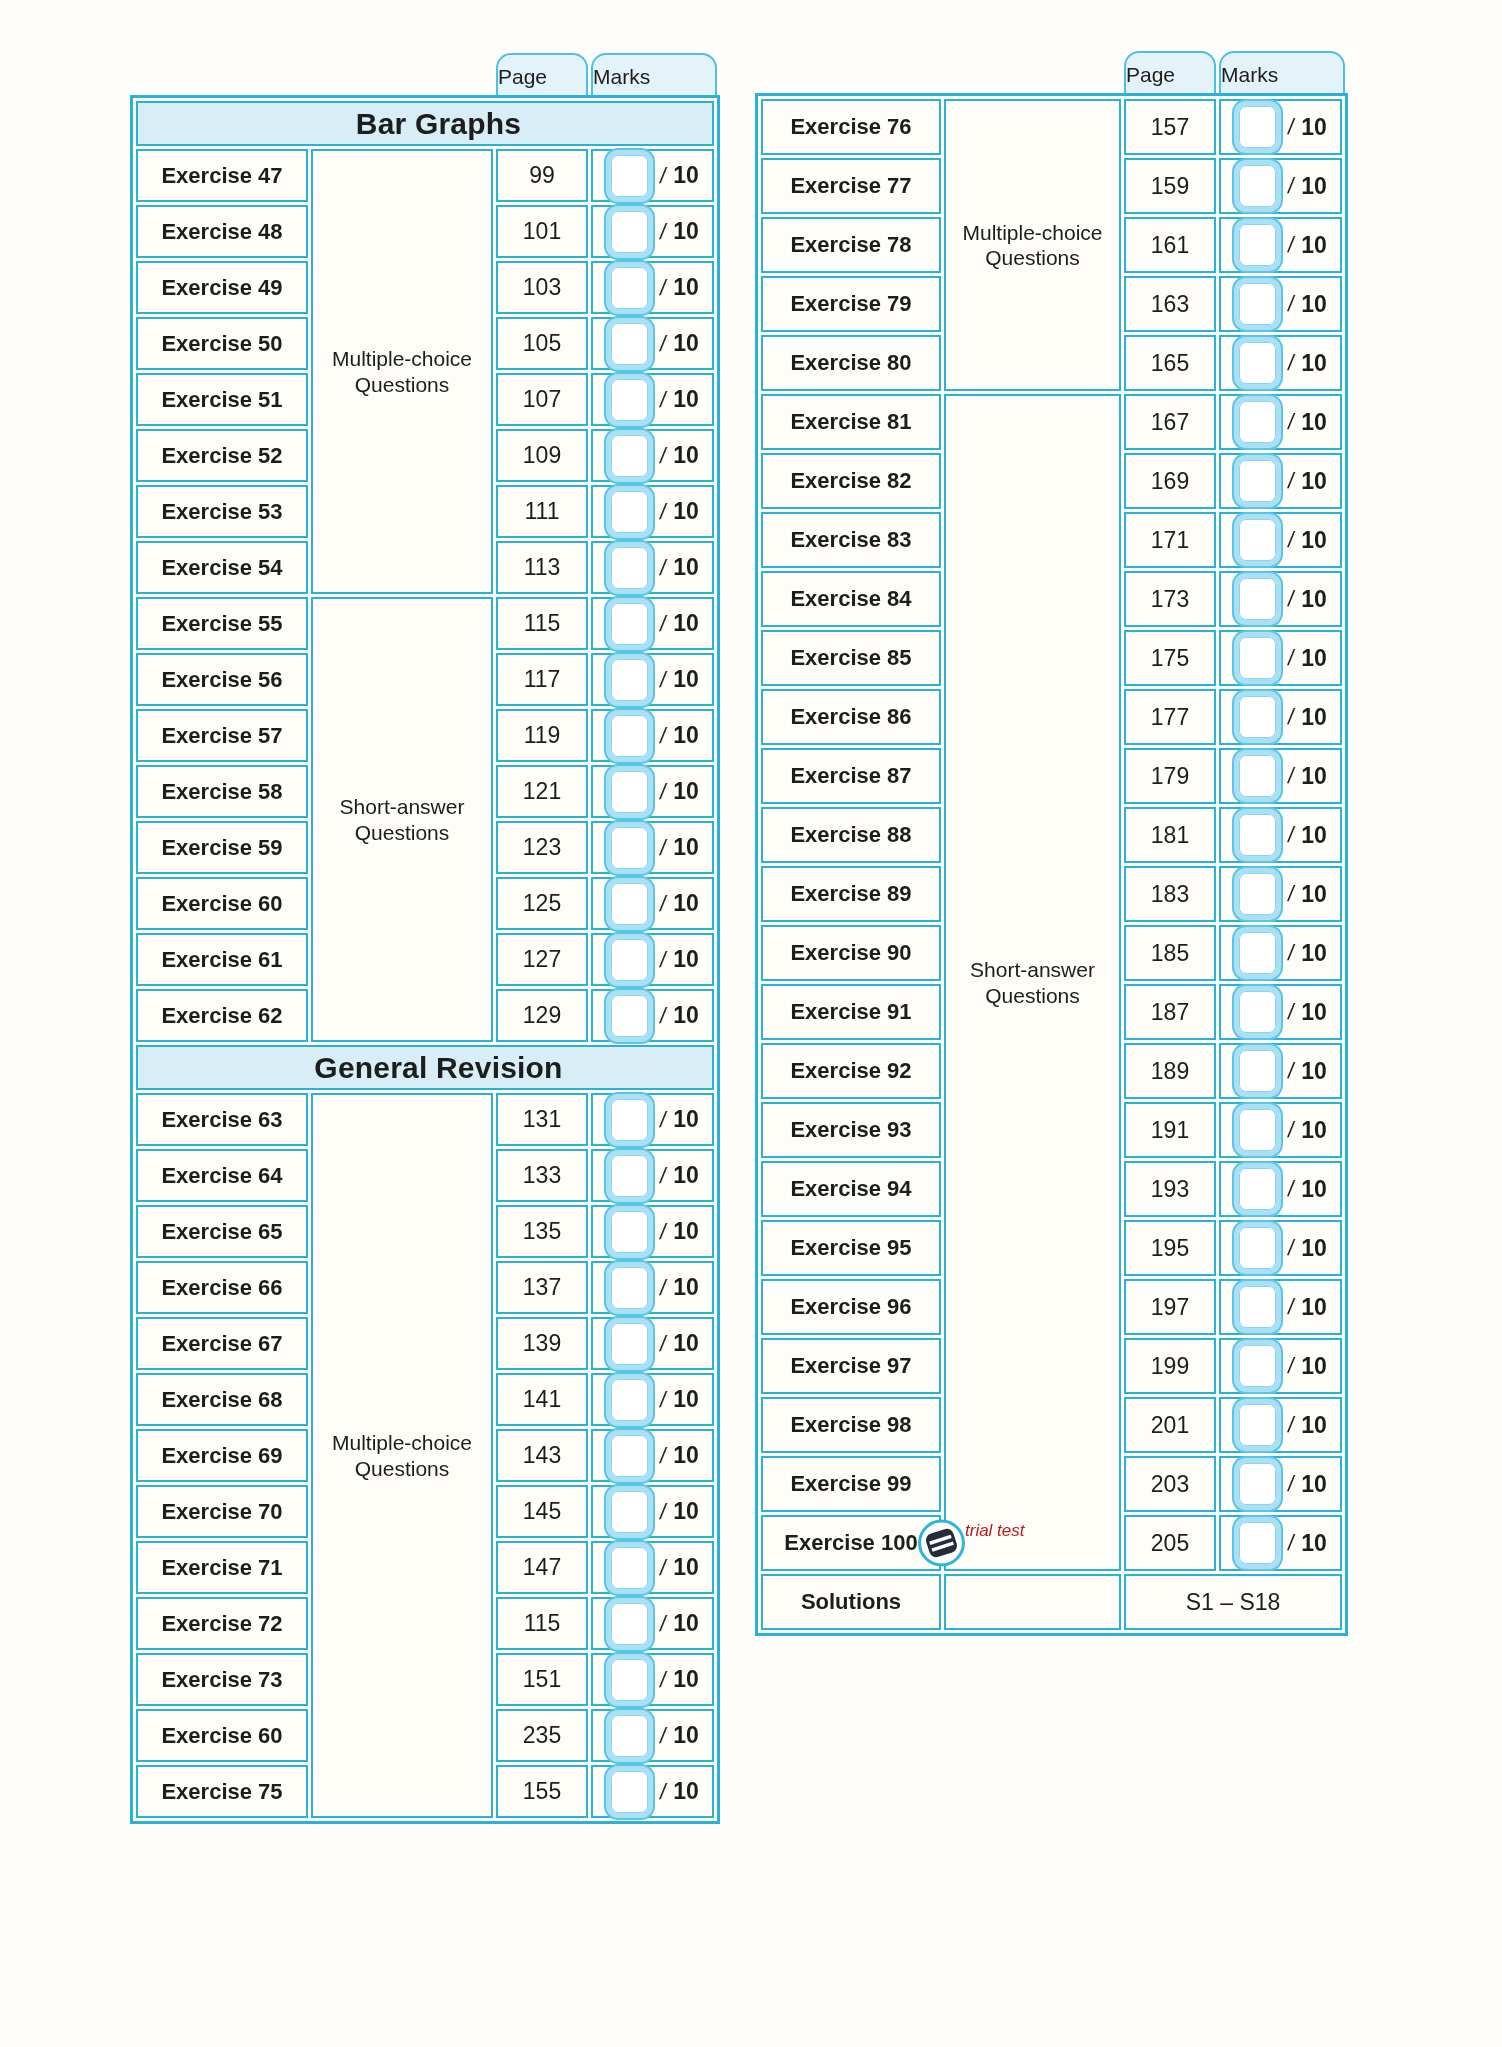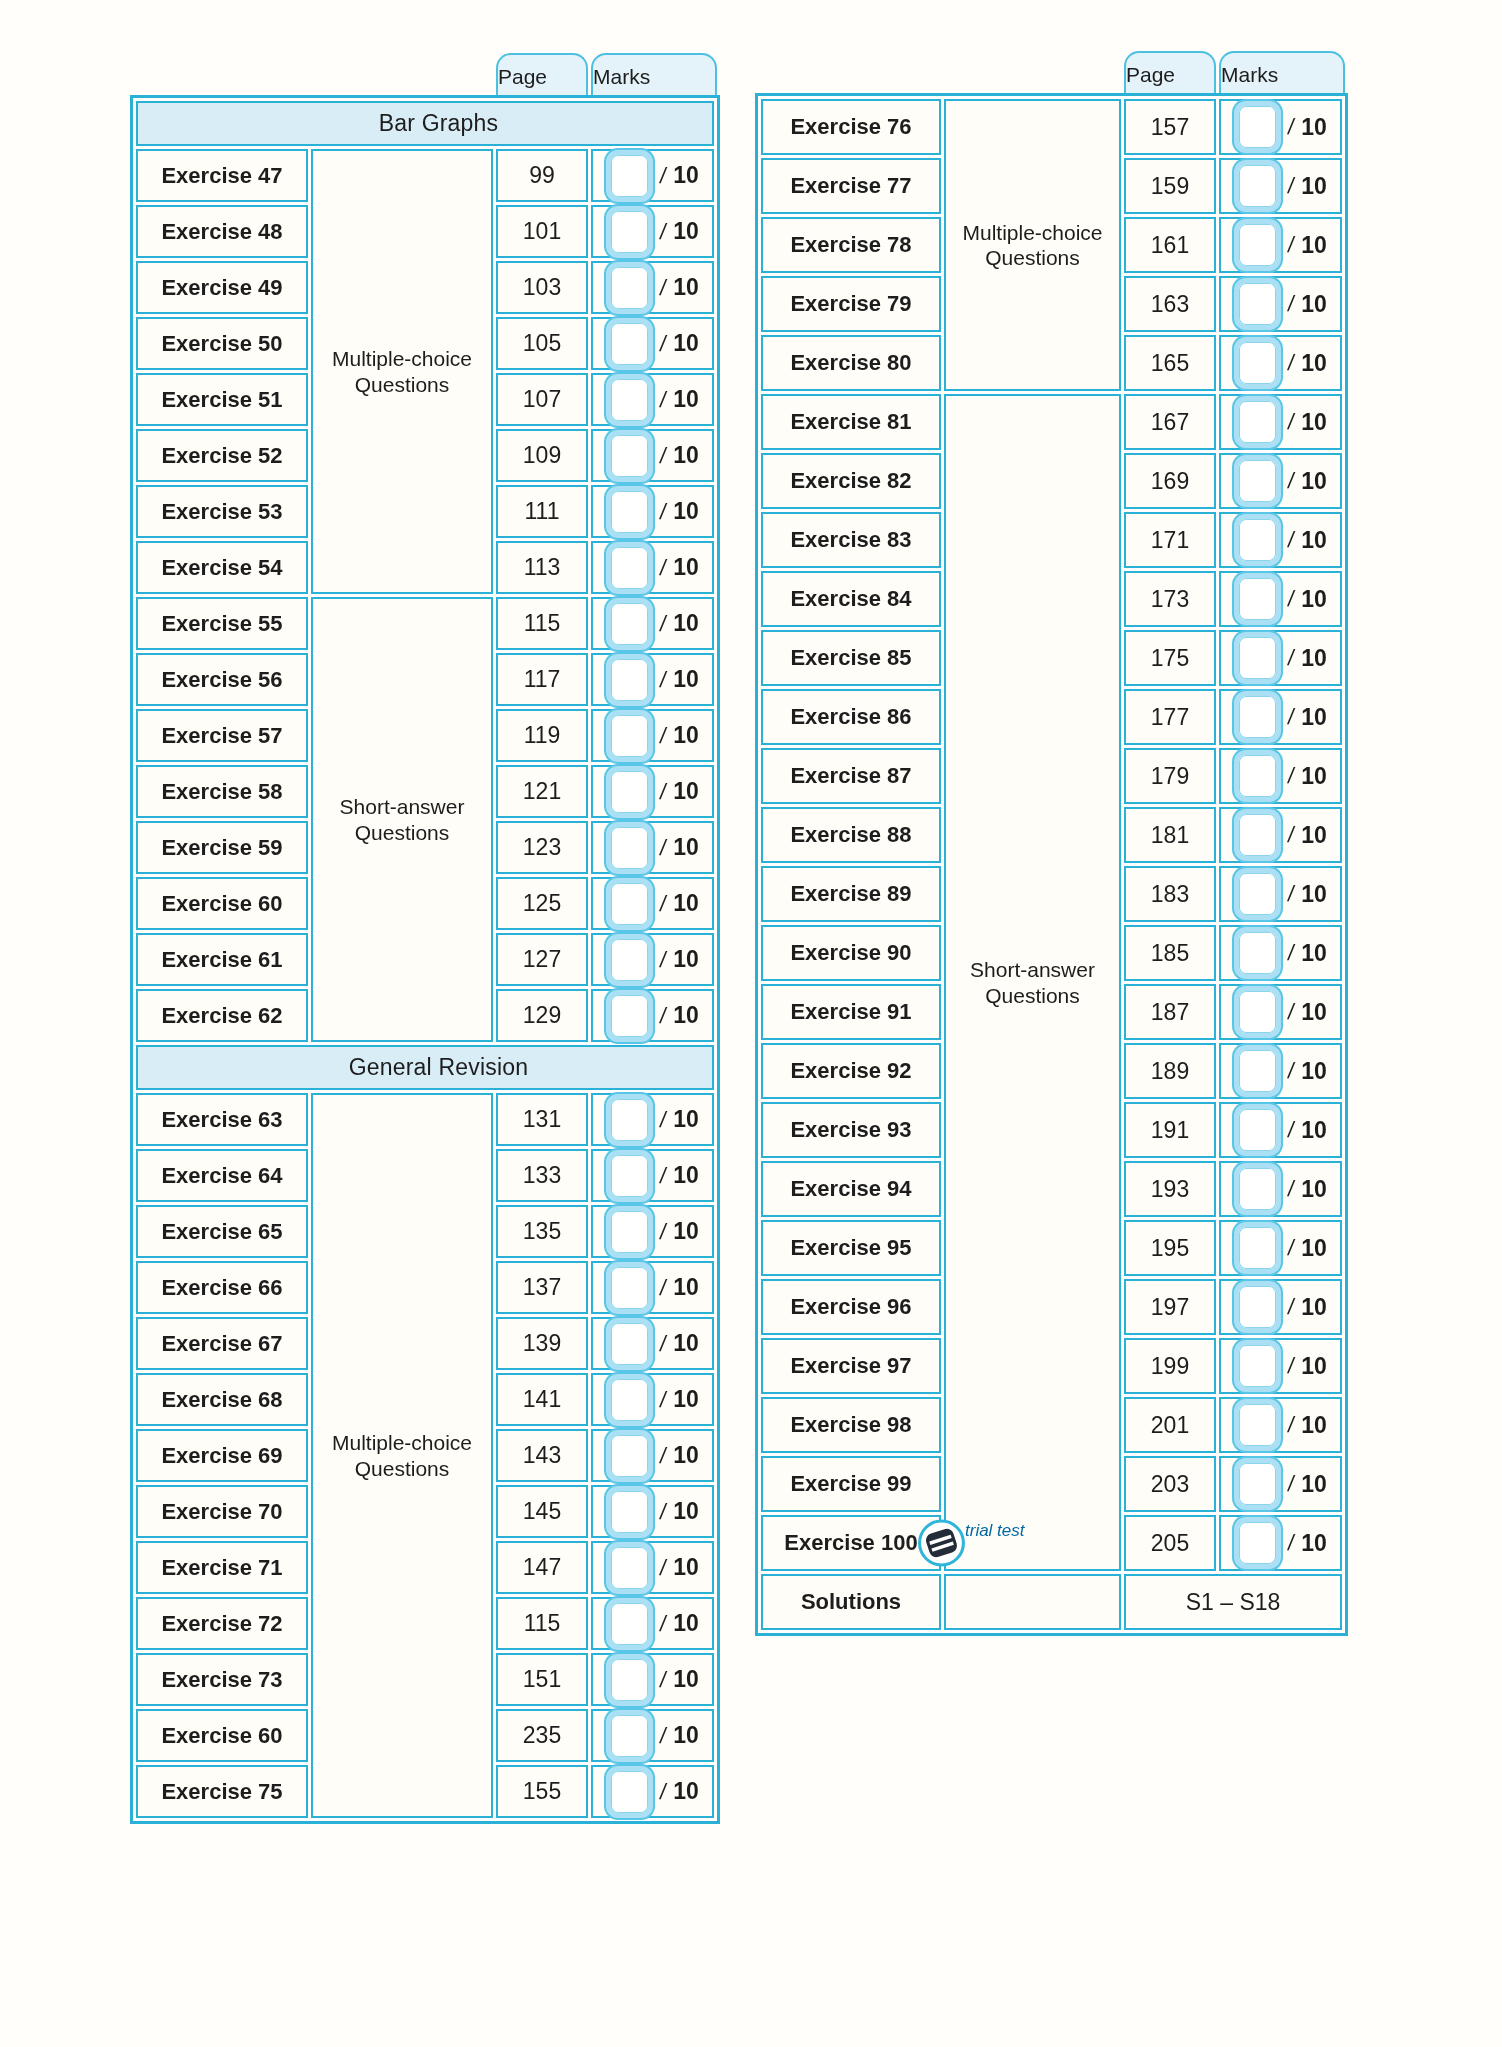--- a/index.html
+++ b/index.html
@@ -37,21 +37,21 @@
     background:var(--c-cell,#fffdf8);
     text-align:center;vertical-align:middle;
     padding:0;box-sizing:border-box;
   }
   #left-table  tr.ex td{height:53px}
   #left-table  tr.section td{height:45px}
   #right-table tr.ex td{height:56px}
 
   .section-cell{
     background:var(--c-sectionfill,#d9edf6);
-    font-weight:normal;font-size:23px;letter-spacing:.2px;padding-left:27px;
+    font-weight:bold;font-size:30px;letter-spacing:.2px;padding-left:27px;
   }
   .ex-cell{font-weight:bold;font-size:22px;position:relative}
   .qtype-cell{font-size:21px;line-height:1.2}
   .page-cell{font-size:23px;font-weight:400}
   .range-cell{font-size:23px}
 
   .marks-cell{display:flex;align-items:center;justify-content:center;gap:7px;border:2px solid var(--c-border,#29b2d6)}
   .marks-box{
     display:inline-block;width:37px;height:42px;
     background:#ffffff;
@@ -63,21 +63,21 @@
   .outof{font-weight:bold;font-size:23px}
 
   .badge-icon{
     position:absolute;right:-27px;top:50%;transform:translateY(-50%);
     width:49px;height:49px;z-index:3;line-height:0;
   }
   .badge-icon svg{width:49px;height:49px}
   .badge-label{
     position:absolute;left:calc(100% + 26px);top:4px;z-index:3;
     font-style:italic;font-weight:400;font-size:17px;white-space:nowrap;
-    color:#0369a1;
+    color:#b91c1c;
   }
 </style>
 </head>
 <body>
 
 <section class="score-table" id="left-table">
   <div class="tab tab-page">
     <span>Page</span>
   </div>
   <div class="tab tab-marks">

